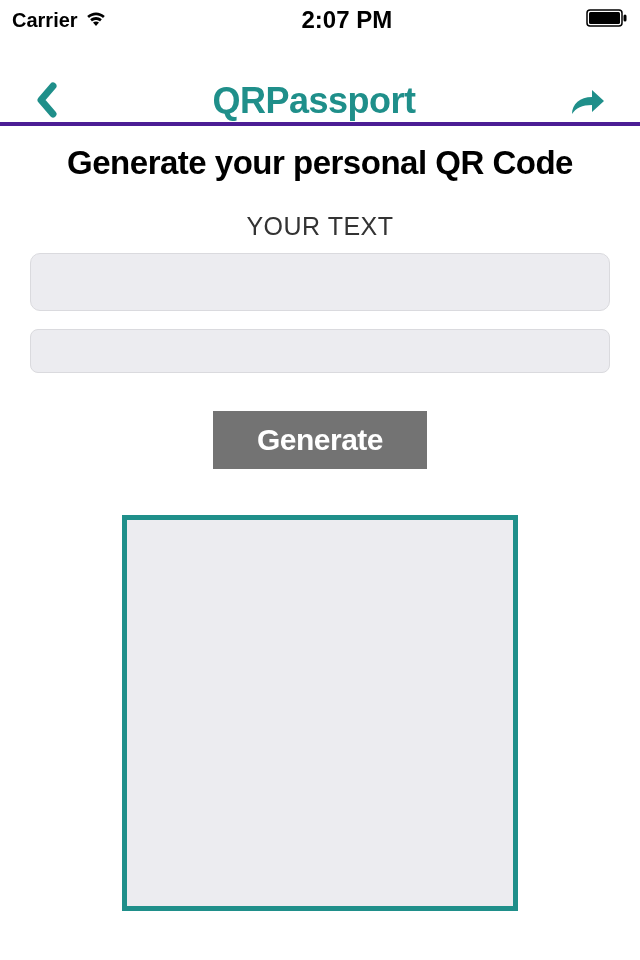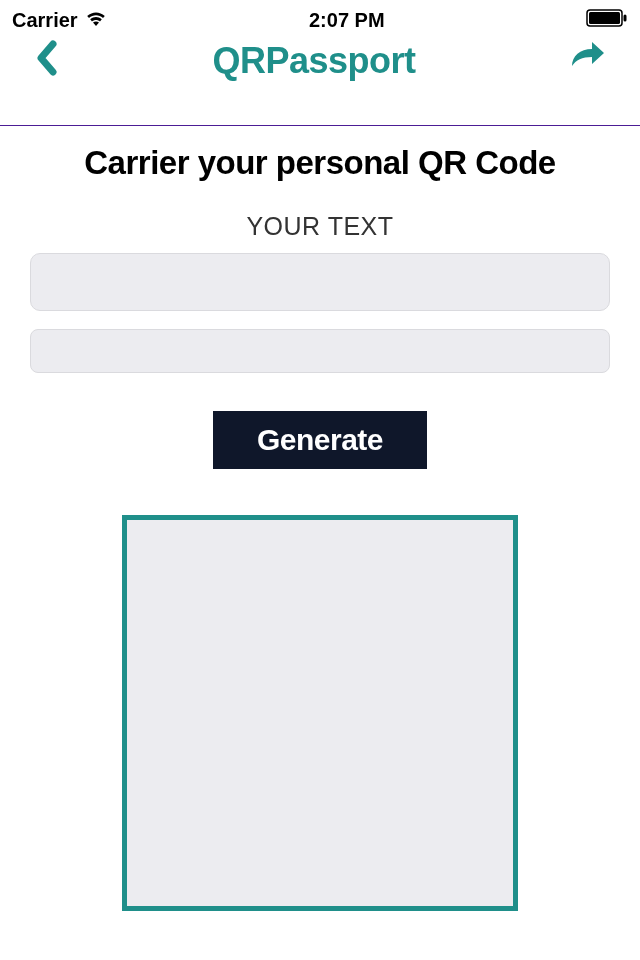--- a/index.html
+++ b/index.html
@@ -24,42 +24,42 @@
       font-weight: 600;
       color: #000;
     }
     .status-left {
       display: flex;
       align-items: center;
       gap: 6px;
       text-align: right;
     }
     .status-time {
-      font-size: 20px;
+      font-size: 24px;
       font-weight: 700;
     }
     .status-right {
       display: flex;
       align-items: center;
     }
     .wifi-icon svg {
       width: 24px;
       height: 18px;
     }
     .battery-icon svg {
       width: 42px;
       height: 18px;
     }
     .nav-bar {
       height: 86px;
       display: flex;
-      align-items: flex-start;
+      align-items: flex-end;
       justify-content: space-between;
       padding: 0 34px;
-      border-bottom: 1px solid #4c1d95;
+      border-bottom: 4px solid #4c1d95;
     }
     .nav-back svg {
       width: 24px;
       height: 36px;
     }
     .nav-title {
       font-size: 36px;
       font-weight: 800;
       color: #1f8f8a;
       letter-spacing: -0.5px;
@@ -101,21 +101,21 @@
     .site-input {
       height: 44px;
       border-radius: 8px;
       margin-bottom: 38px;
     }
     .generate-wrap {
       text-align: center;
       margin-bottom: 46px;
     }
     .generate-btn {
-      background: #0f172a;
+      background: #737373;
       color: #ffffff;
       border: none;
       font-size: 30px;
       font-weight: 800;
       padding: 12px 44px;
       cursor: pointer;
       letter-spacing: -0.5px;
     }
     .qr-wrap {
       text-align: center;
@@ -164,21 +164,21 @@
   <div class="nav-share">
     <span>
       <svg viewBox="0 0 36 30">
           <path d="M2 26 C2 16 10 9 22 9 L22 2 L34 13 L22 24 L22 17 C12 17 6 20 2 26 Z" fill="#1f8f8a"></path>
         </svg>
     </span>
   </div>
 </div>
 
 <div class="content">
-  <div class="heading">Carrier your personal QR Code</div>
+  <div class="heading">Generate your personal QR Code</div>
 
   <div class="field-label">YOUR TEXT</div>
   <input type="text" class="text-input" value="" style="">
 
   <input type="text" class="text-input site-input" value="" style="">
 
   <div class="generate-wrap">
     <button class="generate-btn">Generate</button>
   </div>
 

